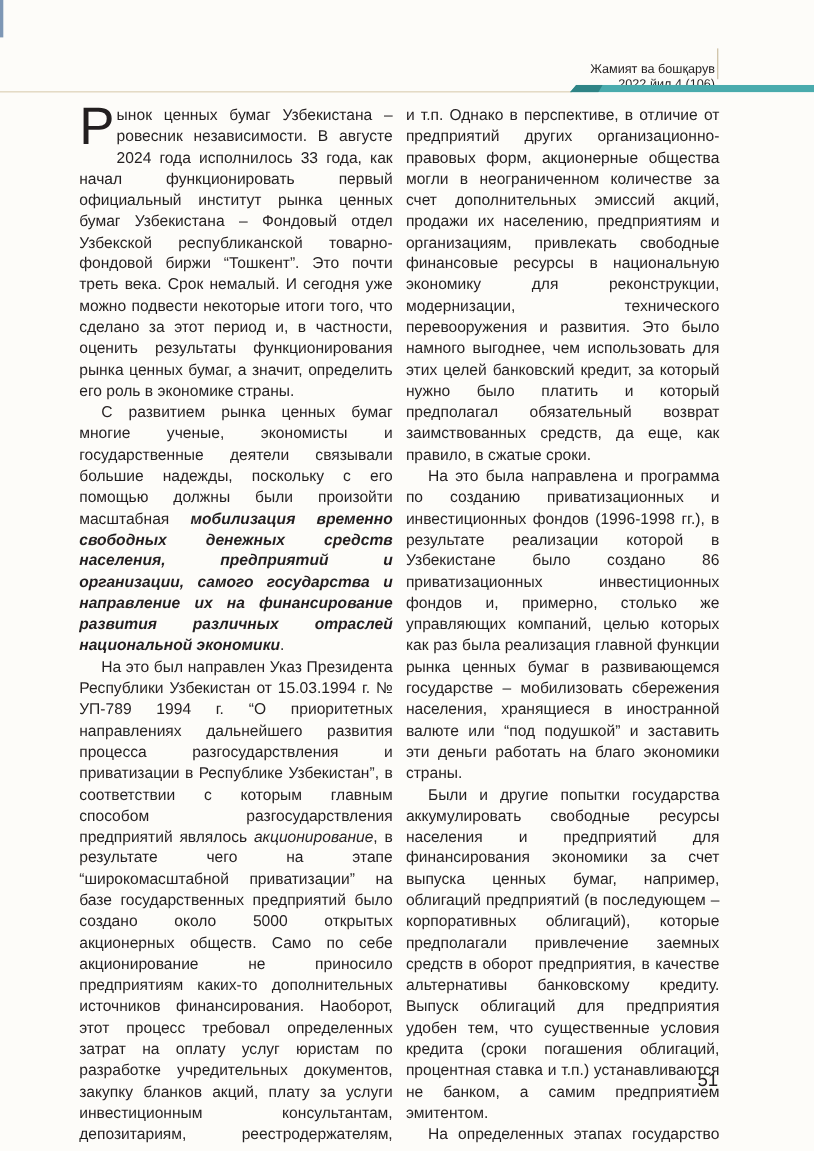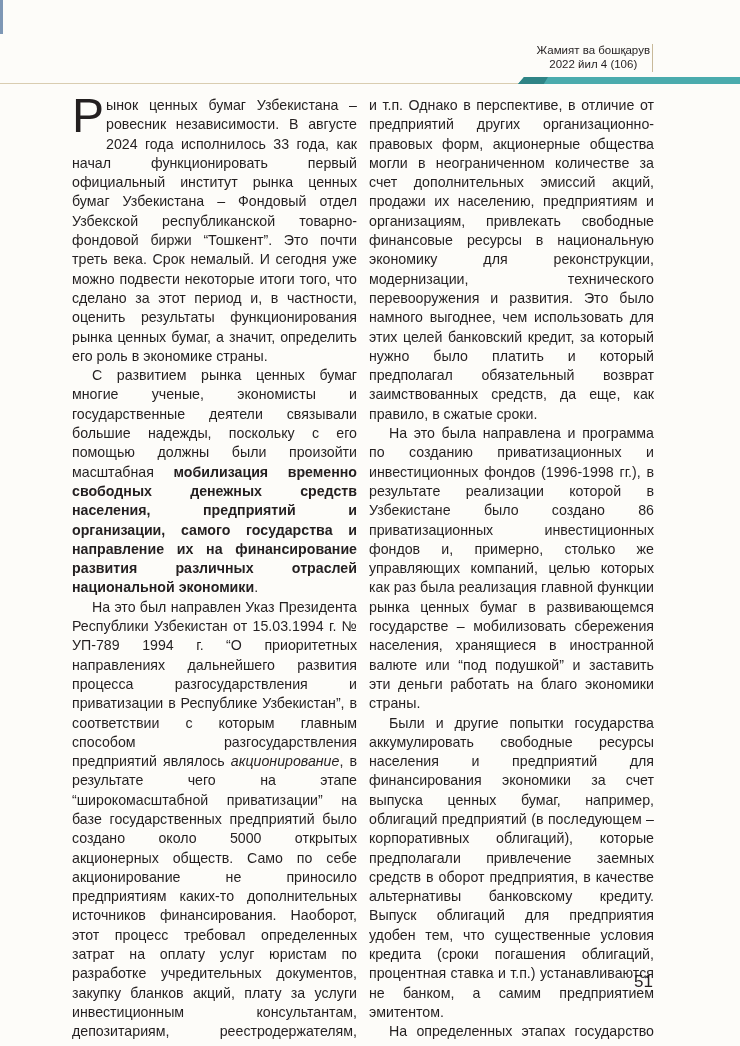--- a/index.html
+++ b/index.html
@@ -1,34 +1,34 @@
 <!DOCTYPE html>
 <html><head>
 <meta charset="utf-8">
 <style>
   html, body { margin:0; padding:0; }
   body {
     width:740px; height:1046px; background:#fdfcf9; position:relative; overflow:hidden;
     font-family:"Liberation Sans", sans-serif; color:#231f20;
   }
   .left-edge-mark { position:absolute; left:0; top:0; width:3px; height:34px; background:#7e97b5; }
-  .header { position:absolute; right:90px; top:43px; text-align:center; font-size:11.5px; line-height:14px; color:#231f20; }
+  .header { position:absolute; right:90px; top:56px; text-align:right; font-size:11.5px; line-height:14px; color:#231f20; }
   .header-divider { position:absolute; left:652px; top:44px; width:1px; height:28px; background:#c8b99a; }
   .rule-line { position:absolute; left:0; top:83px; width:520px; height:1px; background:#d9cdb1; }
   .teal-band { position:absolute; left:518px; top:77px; width:222px; height:7px; background:#4aabad;
     clip-path: polygon(6px 0, 100% 0, 100% 100%, 0 100%); }
   .teal-band-dark { position:absolute; left:518px; top:77px; width:30px; height:7px; background:#2f8486;
     clip-path: polygon(6px 0, 100% 0, 86% 100%, 0 100%); }
   .col { position:absolute; top:96px; width:285px; font-size:14.2px; line-height:19.3px; text-align:justify; }
   .col-left { left:72px; }
   .col-right { left:369px; }
   .col p { margin:0; text-indent:20px; hyphens:manual; }
   .col p.noindent { text-indent:0; }
   .dropcap { float:left; font-size:48px; line-height:38px; margin:1px 2px 0 0; color:#231f20; font-weight:normal; }
-  .bi { font-weight:bold; }
+  .bi { font-style:italic; font-weight:bold; }
   .it { font-style:italic; }
   .page-number { position:absolute; left:634px; top:972px; font-size:17px; color:#231f20; }
 </style>
 </head>
 <body>
 
 <div class="left-edge-mark"></div>
 
 <div class="header">
   <div>Жамият ва бошқарув</div>

